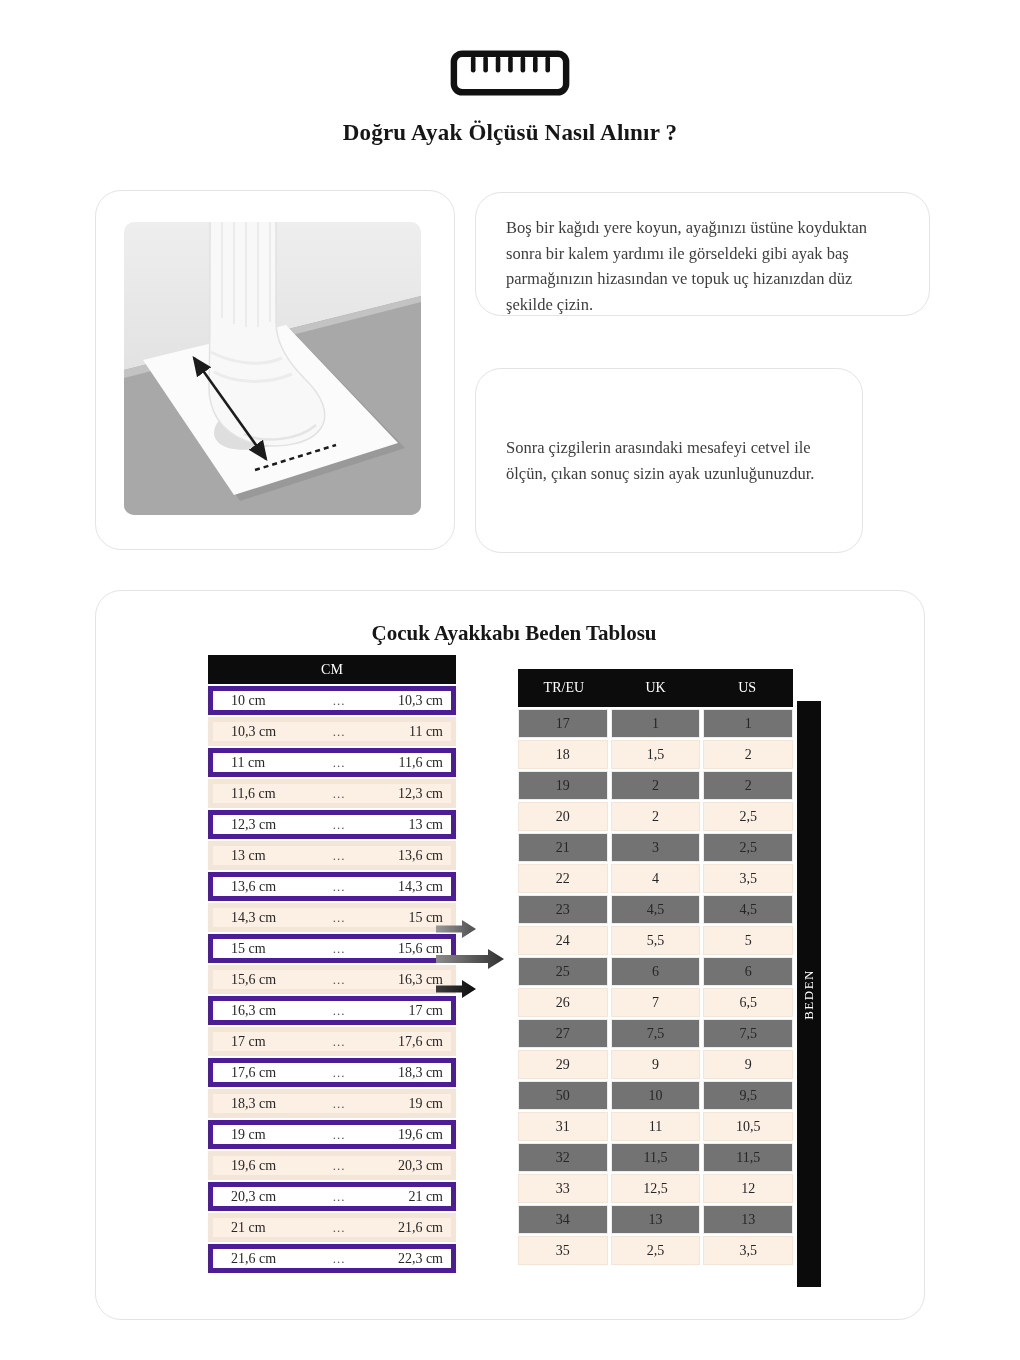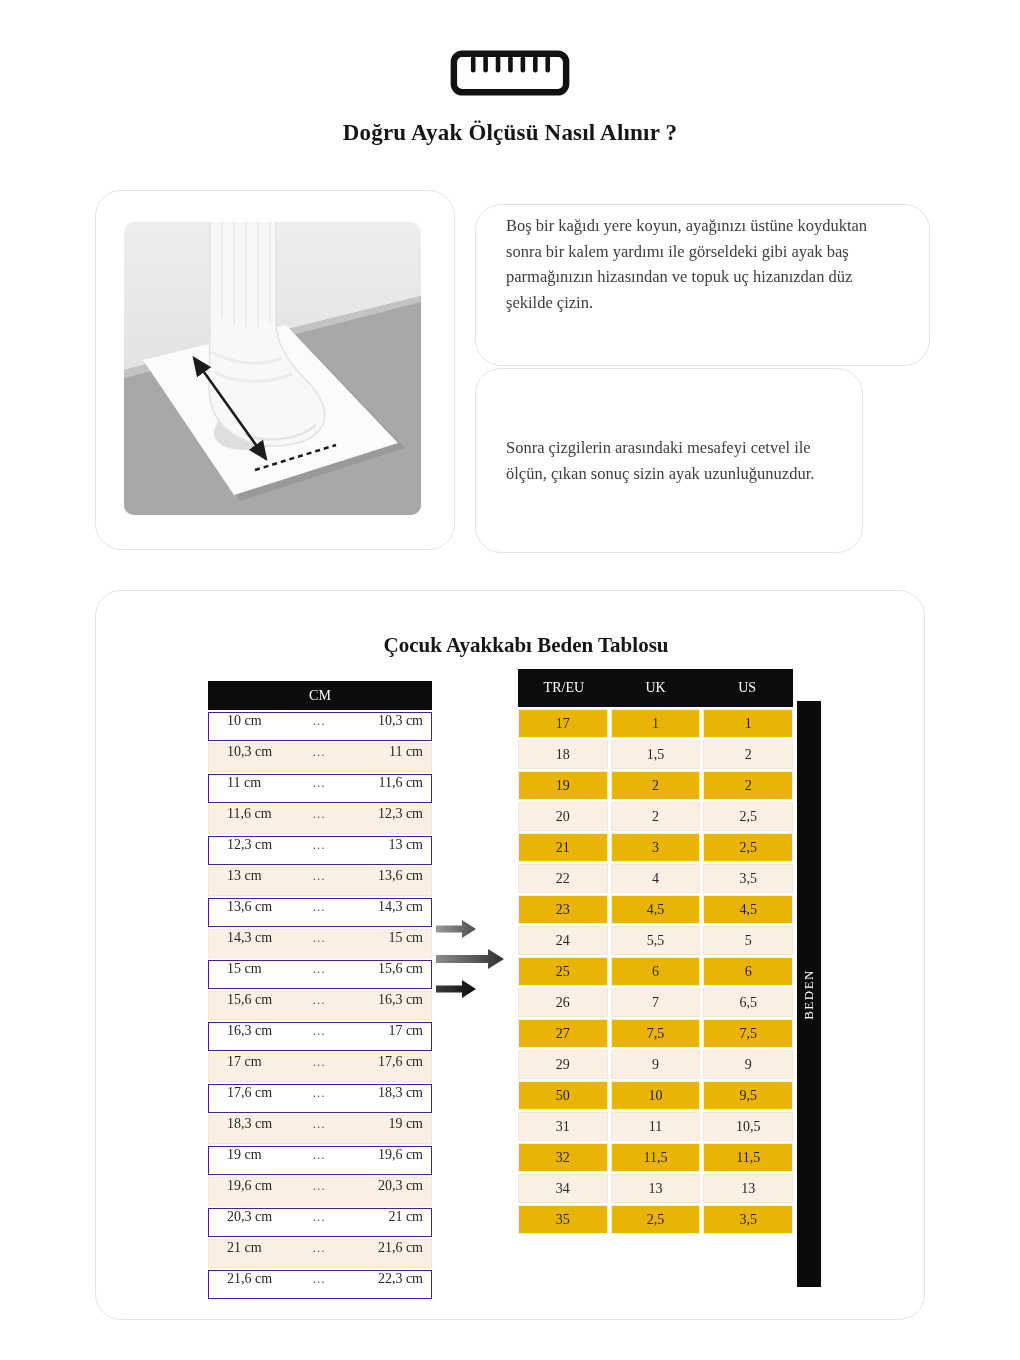--- a/index.html
+++ b/index.html
@@ -11,47 +11,47 @@
   .page-title{position:absolute;left:0;top:120px;width:100%;text-align:center;
               font-size:23px;font-weight:bold;color:#161616;margin:0;letter-spacing:.2px;}
 
   
   .card{position:absolute;background:#fff;border:1px solid var(--card-border,#e4e4e4);
         border-radius:26px;box-sizing:border-box;}
   .photo-card{left:95px;top:190px;width:360px;height:360px;}
   .photo{position:absolute;left:28px;top:31px;width:297px;height:293px;border-radius:10px;overflow:hidden;}
   .photo svg{display:block;}
 
-  .instr-1{left:475px;top:204px;width:455px;height:162px;padding:8px 30px;}
+  .instr-1{left:475px;top:192px;width:455px;height:124px;padding:22px 30px;}
   .instr-2{left:475px;top:368px;width:388px;height:185px;padding:0 30px;display:flex;align-items:center;}
   .instr-text{margin:0;font-size:16.5px;line-height:1.55;color:#3d3d3d;}
 
   
   .table-card{left:95px;top:590px;width:830px;height:730px;}
   .table-title{position:absolute;left:0;top:26px;width:100%;text-align:center;
-               font-size:21px;font-weight:bold;color:#161616;margin:16px;}
-
-  .cm-table{position:absolute;left:112px;top:90px;width:224px;}
+               font-size:21px;font-weight:bold;color:#161616;margin:4px;}
+
+  .cm-table{position:absolute;left:112px;top:64px;width:248px;}
   .tbl-header{height:29px;background:var(--table-header-bg,#0c0c0c);color:#fff;
               display:flex;align-items:center;justify-content:center;
               font-size:14px;margin-bottom:2px;}
-  .cm-row{display:flex;align-items:flex-start;height:29px;margin-bottom:2px;
-          border:1px solid #4c1d95;box-sizing:border-box;font-size:14px;color:#262626;background:#fff;}
+  .cm-row{display:flex;align-items:center;height:29px;margin-bottom:2px;
+          border:5px solid #4c1d95;box-sizing:border-box;font-size:14px;color:#262626;background:#fff;}
   .cm-row:nth-child(even){background:var(--row-alt,#fcf0e4);border-color:#f3e6d8;}
   .cm-from{flex:1;padding-left:18px;}
   .cm-dots{width:36px;text-align:center;color:#555;font-size:13px;letter-spacing:1px;}
   .cm-to{width:86px;padding-right:8px;text-align:right;}
 
   .eu-table{position:absolute;left:422px;top:78px;width:275px;}
   .eu-header{display:flex;height:38px;background:var(--table-header-bg,#0c0c0c);color:#fff;
              font-size:14px;margin-bottom:2px;}
   .eu-hcell{flex:1;display:flex;align-items:center;justify-content:center;}
   .eu-row{display:flex;gap:3px;height:29px;margin-bottom:2px;}
   .eu-cell{flex:1;display:flex;align-items:center;justify-content:center;
-           border:1px solid #ececec;box-sizing:border-box;background:#eab308;
+           border:1px solid #ececec;box-sizing:border-box;background:#737373;
            font-size:14px;color:#262626;}
   .eu-row:nth-child(even) .eu-cell{background:var(--row-alt,#fcf0e4);border-color:#f3e6d8;}
 
   .beden-bar{position:absolute;left:701px;top:110px;width:24px;height:586px;
              background:#0b0b0b;display:flex;align-items:center;justify-content:center;}
   .beden-bar span{color:#fff;font-size:13px;letter-spacing:1.5px;
                   writing-mode:vertical-rl;transform:rotate(180deg);}
 
   .arrows{position:absolute;left:340px;top:328px;width:72px;height:80px;
           display:flex;flex-direction:column;justify-content:space-between;align-items:flex-start;}
@@ -333,20 +333,25 @@
             <div class="eu-cell">31</div>
             <div class="eu-cell">11</div>
             <div class="eu-cell">10,5</div>
           </div>
           <div class="eu-row">
             <div class="eu-cell">32</div>
             <div class="eu-cell">11,5</div>
             <div class="eu-cell">11,5</div>
           </div>
           <div class="eu-row">
+            <div class="eu-cell">33</div>
+            <div class="eu-cell">12,5</div>
+            <div class="eu-cell">12</div>
+          </div>
+          <div class="eu-row">
             <div class="eu-cell">34</div>
             <div class="eu-cell">13</div>
             <div class="eu-cell">13</div>
           </div>
           <div class="eu-row">
             <div class="eu-cell">35</div>
             <div class="eu-cell">2,5</div>
             <div class="eu-cell">3,5</div>
           </div>
         </div>

